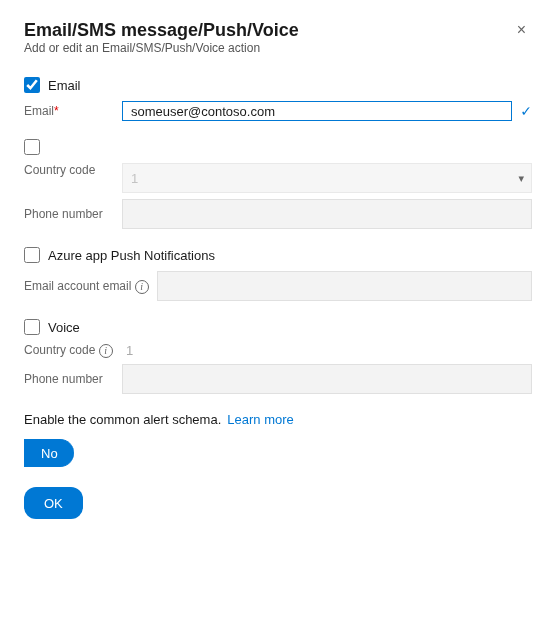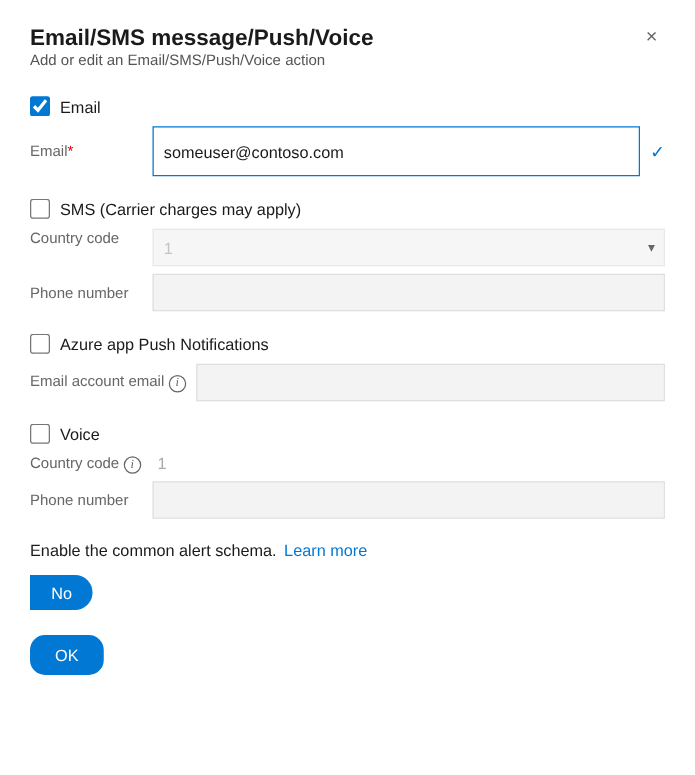--- a/index.html
+++ b/index.html
@@ -73,21 +73,21 @@
     .field-label {
       font-size: 12px;
       color: #666;
       min-width: 90px;
     }
     .field-label .required {
       color: #d00;
     }
     .field-input {
       flex: 1;
-      height: 40px;
+      height: 20px;
       border: 1px solid #0078d4;
       padding: 4px 8px;
       font-size: 13px;
       outline: none;
       color: #1a1a1a;
     }
     .input-check {
       color: #0078d4;
       font-size: 14px;
     }
@@ -232,21 +232,20 @@
       </span>
       <input type="text" class="field-input" value="someuser@contoso.com" style="">
       <span class="input-check">✓</span>
     </div>
   </div>
 
   
   <div class="section">
     <div class="checkbox-row">
       <input type="checkbox" id="sms-cb" style="">
-      <label for="sms-cb" class="checkbox-label">SMS (Carrier charges may apply)</label>
     </div>
     <div class="country-code-row">
       <span class="country-label">Country code</span>
       <div class="select-wrapper">
         <select disabled="">
           <option>1</option>
         </select>
         <span class="select-arrow">▾</span>
       </div>
     </div>

